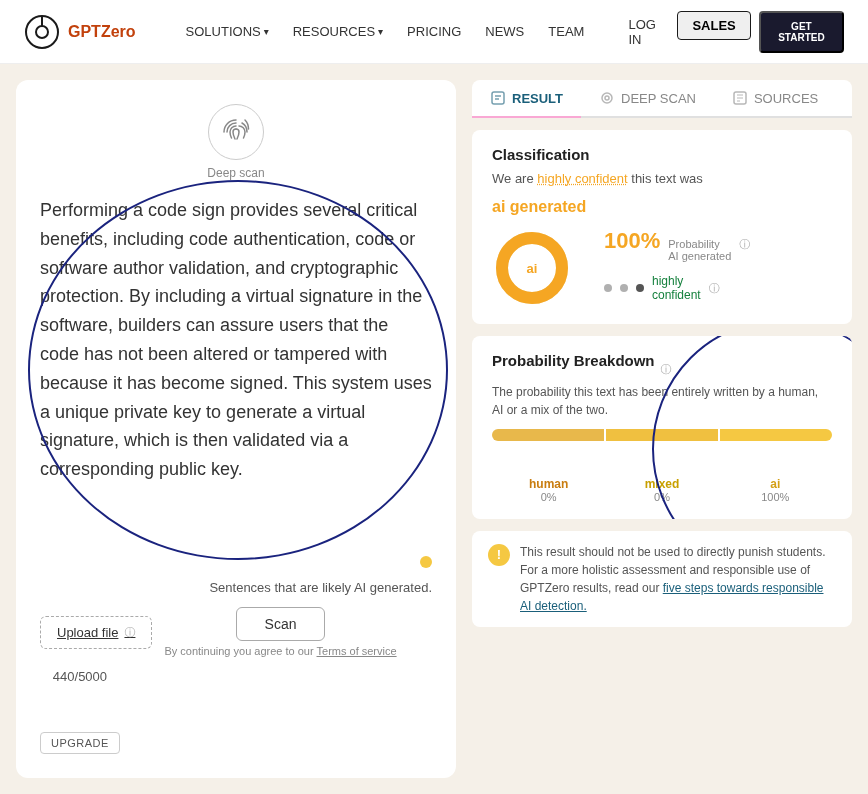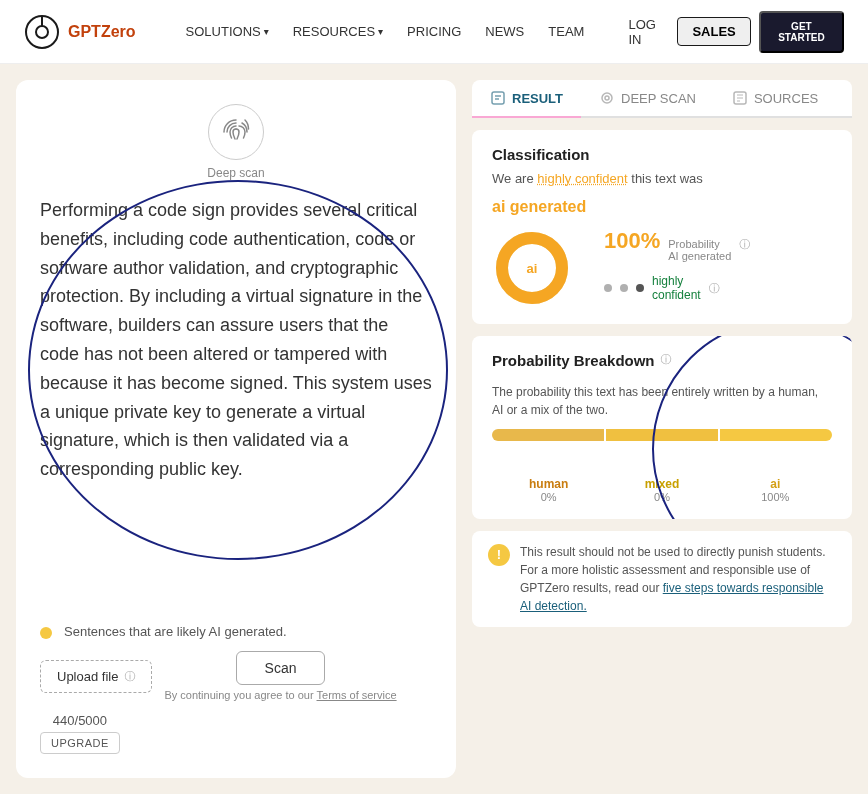--- a/index.html
+++ b/index.html
@@ -48,21 +48,21 @@
       gap: 3px;
       padding: 8px 10px;
       font-size: 13px;
       color: #333;
       cursor: pointer;
       white-space: nowrap;
     }
     .nav-item .chevron { font-size: 10px; }
     .nav-right {
       display: flex;
-      align-items: center;
+      align-items: flex-start;
       gap: 8px;
     }
     .nav-log-in {
       font-size: 13px;
       color: #333;
       cursor: pointer;
       padding: 6px 10px;
     }
     .nav-sales {
       border: 1.5px solid #1a1a1a;
@@ -139,20 +139,21 @@
       pointer-events: none;
     }
 
     
     .bottom-bar {
       display: flex;
       align-items: flex-end;
       gap: 12px;
       margin-top: 4px;
       flex-wrap: wrap;
+      flex-direction: column;
     }
     .ai-dot {
       width: 12px;
       height: 12px;
       background: #f5c842;
       border-radius: 50%;
       flex-shrink: 0;
     }
     .ai-label {
       font-size: 13px;
@@ -169,20 +170,21 @@
       border: 1.5px dashed #aaa;
       border-radius: 6px;
       padding: 8px 16px;
       font-size: 13px;
       background: transparent;
       cursor: pointer;
       color: #333;
       display: flex;
       align-items: center;
       gap: 6px;
+      text-decoration: underline;
     }
     .scan-btn {
       border: 1.5px solid #aaa;
       border-radius: 6px;
       padding: 8px 28px;
       font-size: 14px;
       background: #fff;
       cursor: pointer;
       color: #333;
     }
@@ -199,20 +201,21 @@
     .upgrade-btn {
       border: 1.5px solid #ccc;
       border-radius: 4px;
       padding: 4px 10px;
       font-size: 11px;
       background: #fff;
       cursor: pointer;
       color: #555;
       text-transform: uppercase;
       letter-spacing: 0.5px;
+      margin-top: 44px;
     }
 
     
     .right-panel {
       flex: 1;
       display: flex;
       flex-direction: column;
       gap: 12px;
     }
     .view-full-report-btn {
@@ -572,21 +575,21 @@
             <span class="confidence-dot"></span>
             <span class="confidence-dot filled"></span>
             <span class="highly-confident-label">highly<br>confident</span>
             <span class="info-icon">ⓘ</span>
           </div>
         </div>
       </div>
     </div>
 
     <div class="card" style="position:relative; overflow:hidden;">
-      <div style="display:flex; align-items:flex-start; gap:6px; margin-bottom:6px;">
+      <div style="display:flex; align-items:flex-end; gap:6px; margin-bottom:6px;">
         <span class="card-title">Probability Breakdown</span>
         <span class="info-icon">ⓘ</span>
       </div>
       <p style="font-size:12px; color:#555; line-height:1.5;">The probability this text has been entirely written by a human, AI or a mix of the two.</p>
 
       <div class="breakdown-bar-row">
         <div class="bar-human" style="background:#e8b84b;"></div>
         <div class="bar-mixed" style="background:#f0c040;"></div>
         <div class="bar-ai" style="background:#f5c842;"></div>
       </div>

